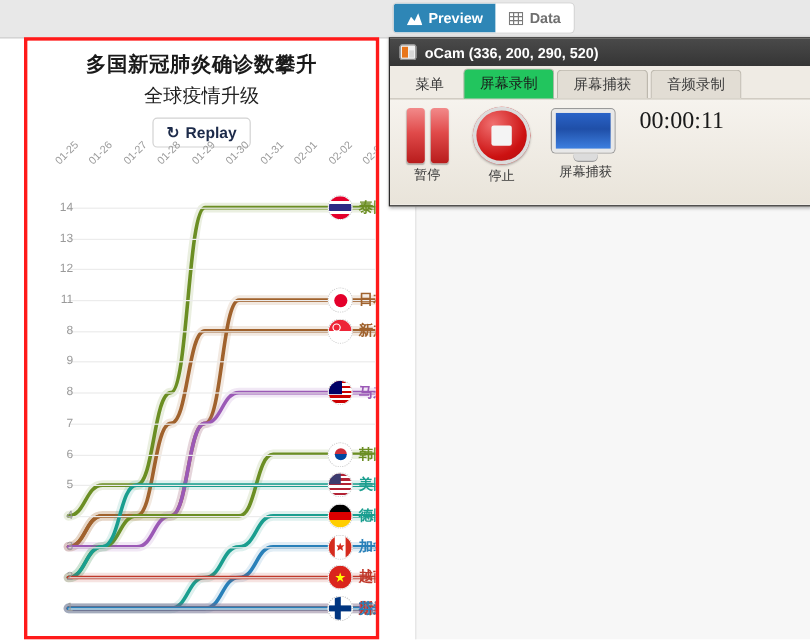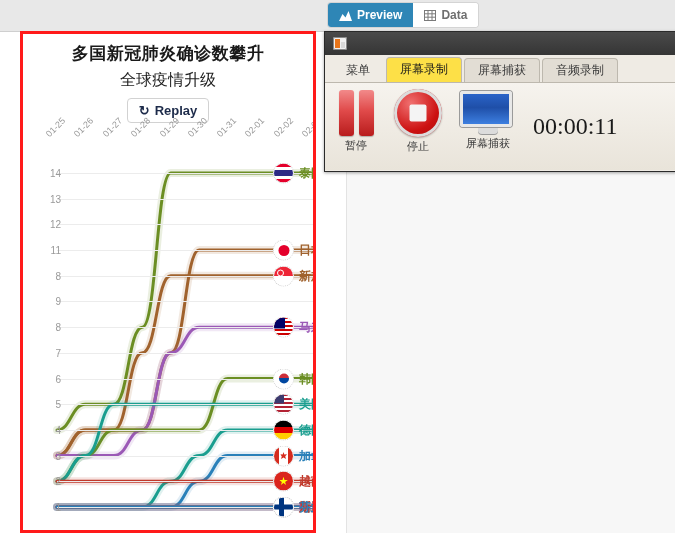--- a/index.html
+++ b/index.html
@@ -77,21 +77,21 @@
     display: flex; align-items: flex-end; gap: 2px; padding-left: 7px;
     box-sizing: border-box;
     border-bottom: 1px solid #bdb8ae;
   }
   .ocam-tab {
     font-size: 12px; color: #3a3a3a; padding: 4px 13px 5px;
     background: #e2ddd4; border: 1px solid #bdb8ae; border-bottom: none;
     border-radius: 4px 4px 0 0; cursor: pointer; line-height: 14px;
   }
   .ocam-tab.active {
-    background: #fde047; color: #1a1a1a; padding-bottom: 6px;
+    background: #22c55e; color: #1a1a1a; padding-bottom: 6px;
     border-color: #bdb8ae; position: relative; z-index: 2;
   }
   .ocam-tab.plain { border-color: transparent; background: transparent; }
 
   .ocam-toolbar {
     position: absolute; left: 0; top: 28px; width: 351px; height: 87px;
     background: linear-gradient(#f6f3ee, #e9e4da);
     display: flex; align-items: flex-start; padding-top: 6px; box-sizing: border-box;
   }
   .tool { width: 62px; text-align: center; cursor: pointer; }
@@ -123,21 +123,21 @@
     border: 3px solid #e8e8e8; box-sizing: border-box;
     box-shadow: 0 0 0 1px #9a9a9a;
   }
   .cap-stand {
     width: 20px; height: 6px; margin: 1px auto 0;
     background: #dcdcdc; border-radius: 0 0 4px 4px;
     box-shadow: 0 1px 0 #9a9a9a;
   }
   .ocam-timer {
     font-family: "Liberation Serif", serif;
-    font-size: 24px; color: #1a1a1a; margin-left: 6px; margin-top: 24px;
+    font-size: 20px; color: #1a1a1a; margin-left: 6px; margin-top: 1px;
     letter-spacing: 0px; white-space: nowrap;
   }
 
   
   .capture-frame {
     position: absolute; left: 20px; top: 31px;
     width: 296px; height: 502px;
     border: 3px solid #ff1a1a; box-sizing: border-box;
     background: #ffffff;
   }
@@ -406,20 +406,21 @@
             <span class="pt-name" style="color: rgb(41, 128, 185);">芬兰</span>
           </div>
         </div>
 
     </div>
   </div>
 
   <div class="ocam">
     <div class="ocam-title">
       <span class="ocam-appicon"></span>
+      <span>oCam (336, 200, 290, 520)</span>
     </div>
     <div class="ocam-body">
       <div class="ocam-tabs">
         <div class="ocam-tab plain">
           <span>菜单</span>
         </div>
         <div class="ocam-tab active">
           <span>屏幕录制</span>
         </div>
         <div class="ocam-tab">

